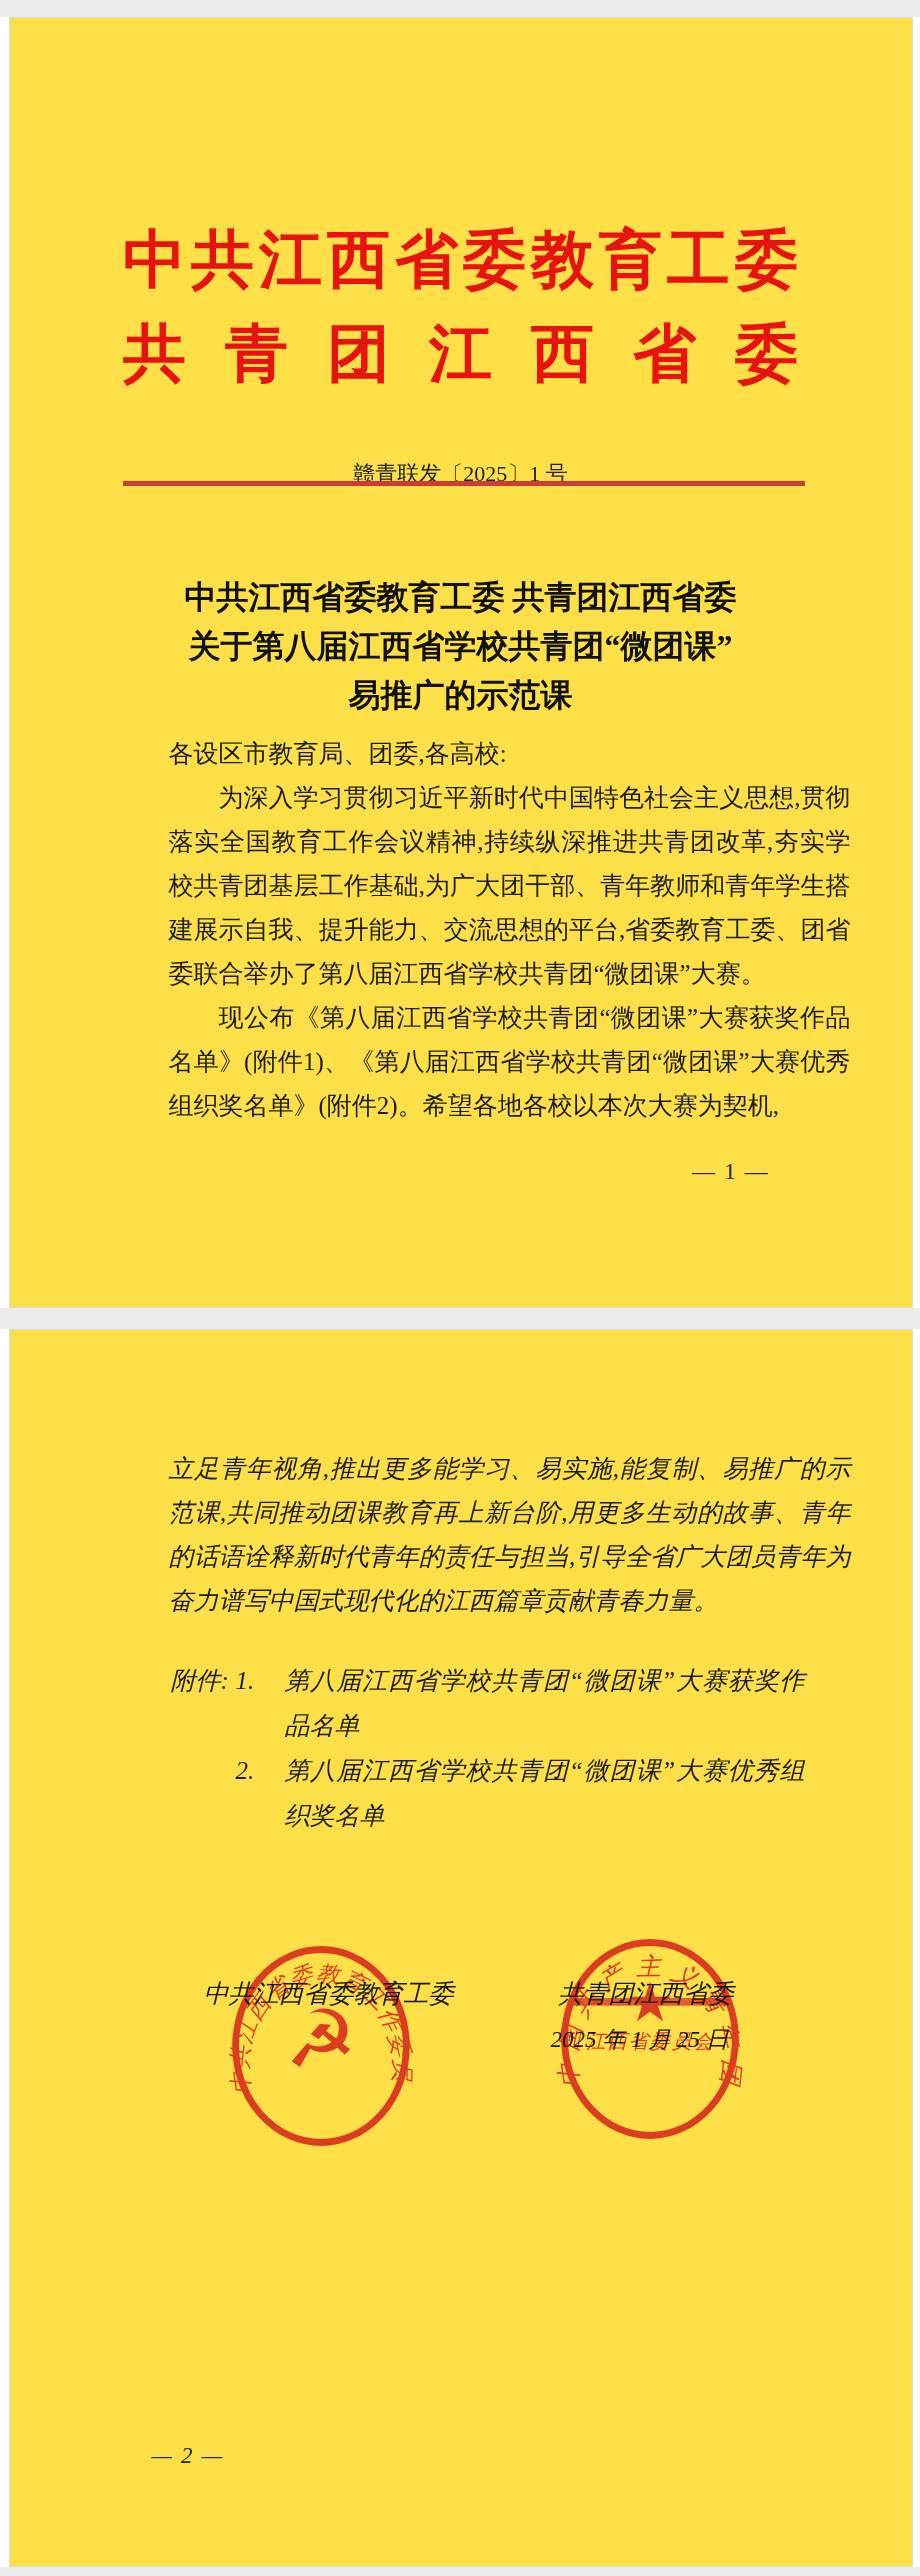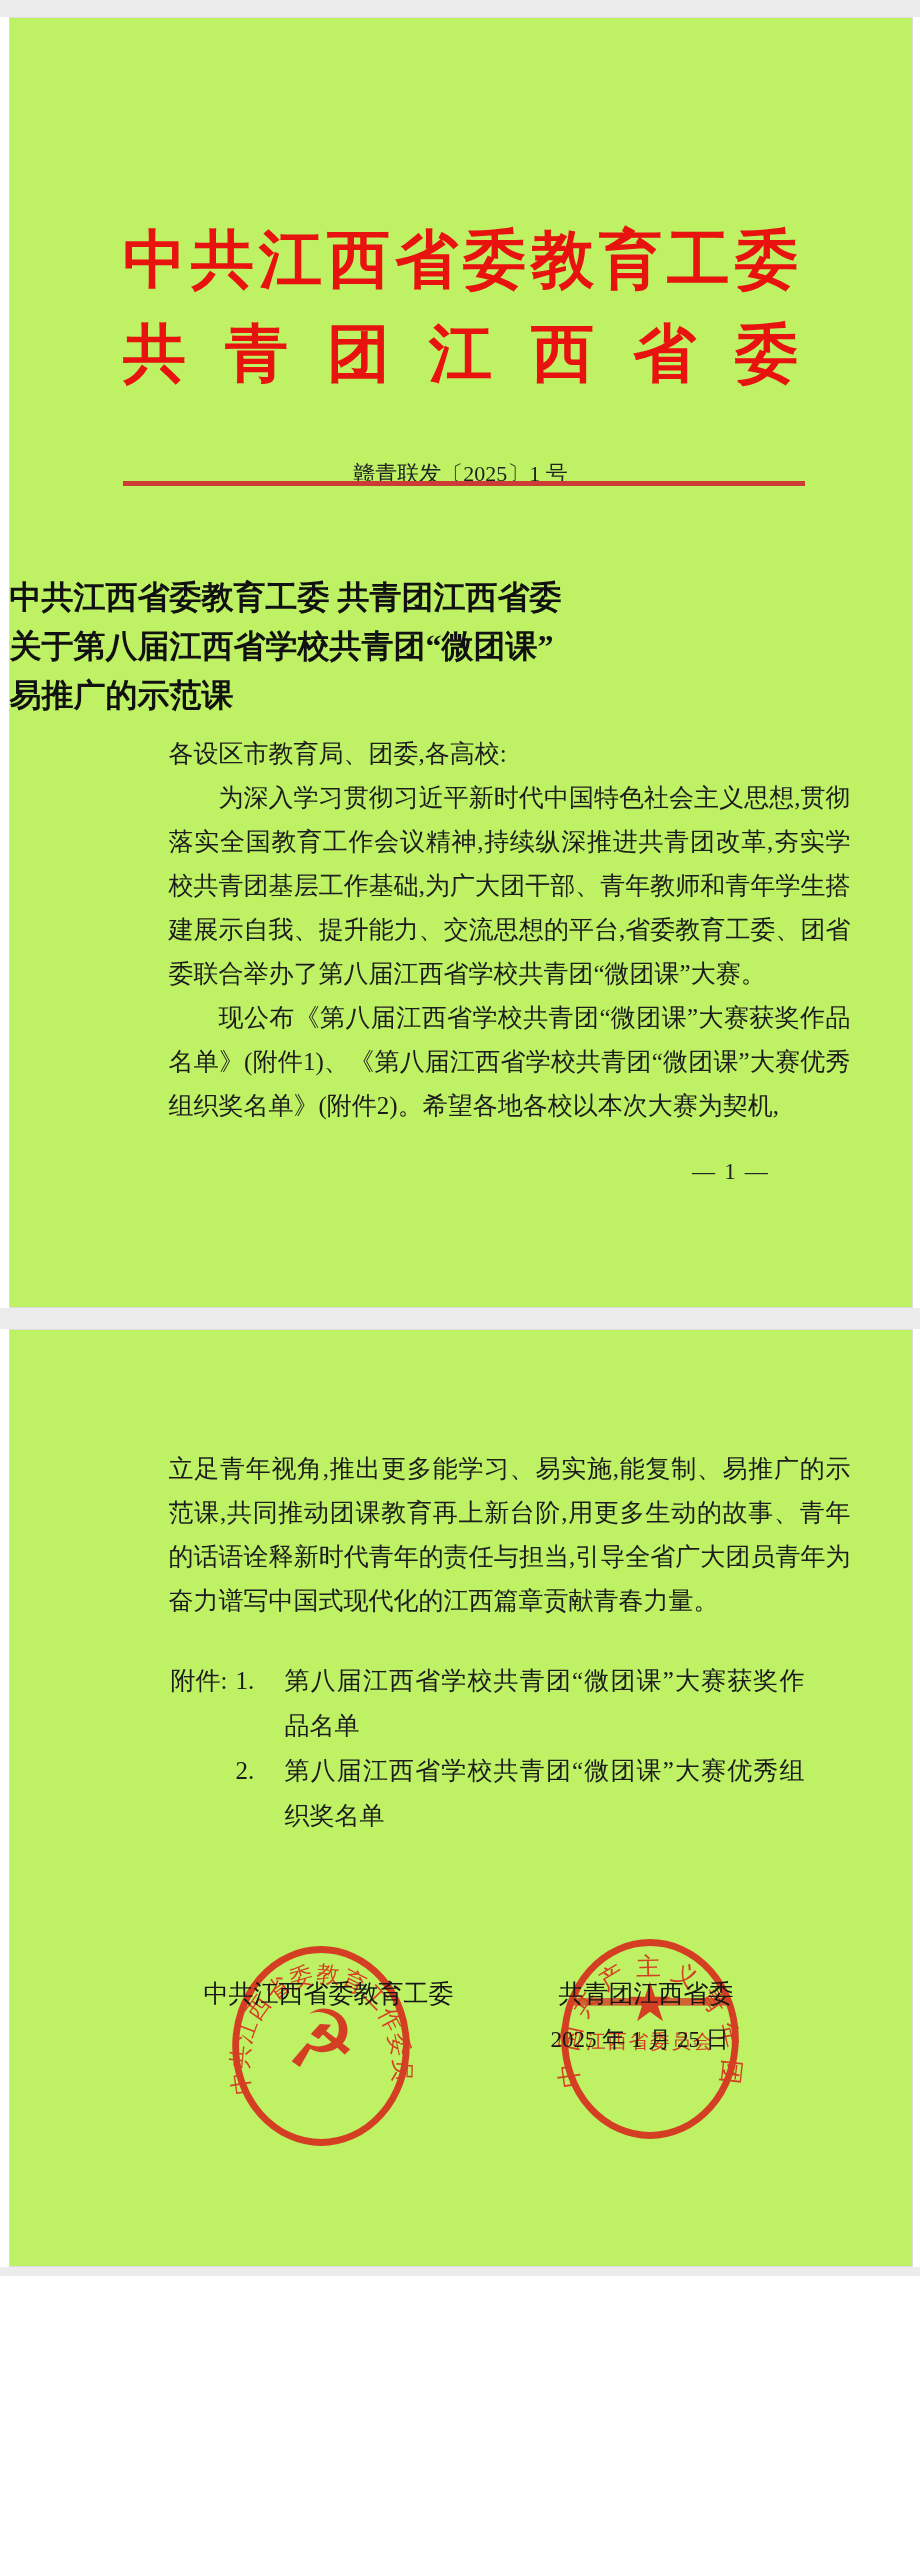--- a/index.html
+++ b/index.html
@@ -8,46 +8,46 @@
 
   .strip { width:921px; background:#ececec; }
   .strip.top { height:17px; }
   .strip.gap { height:21px; }
   .strip.bottom { height:8.5px; }
 
   .page {
     position:relative;
     width:904px;
     margin:0 auto;
-    background:#bef264;
+    background:#fde047;
     border:0.9px solid #dcdcdc;
     overflow:hidden;
   }
   .page.p1 { height:1291px; }
-  .page.p2 { height:938px; }
+  .page.p2 { height:1238px;font-style:italic; }
 
   
   .masthead { position:absolute; top:195px; left:0; right:0; }
   .masthead .stretch {
     width:675px; margin:0 auto;
     font-size:63px; font-weight:bold; color:#e8120e;
     text-align:justify; text-align-last:justify;
     line-height:94px; white-space:nowrap;
   }
   .doc-number {
     position:absolute; top:407px; left:0; right:0;
     text-align:center; font-size:22px; line-height:41px; color:#222;margin-top:28px;
   }
   .red-rule {
     position:absolute; top:463px; left:113px; width:682px; height:5.1px;
     background:#cc3b36;
   }
   .doc-title {
     position:absolute; top:555px; left:0; right:0;
-    text-align:left; font-size:32px; font-weight:bold;
+    text-align:center; font-size:32px; font-weight:bold;
     line-height:49px; color:#111;
   }
   .body-text {
     font-size:25px; line-height:44px; text-align:justify; color:#1c1c1c;margin-left:46px;
   }
   .body1 { position:absolute; top:714px; left:113px; width:682px; }
   .body1 .para { text-indent:2em; }
   .page-num { font-size:23px; color:#222; letter-spacing:1.7px; white-space:nowrap; }
   .page-num.n1 { position:absolute; top:1141px; right:142px; }
 

